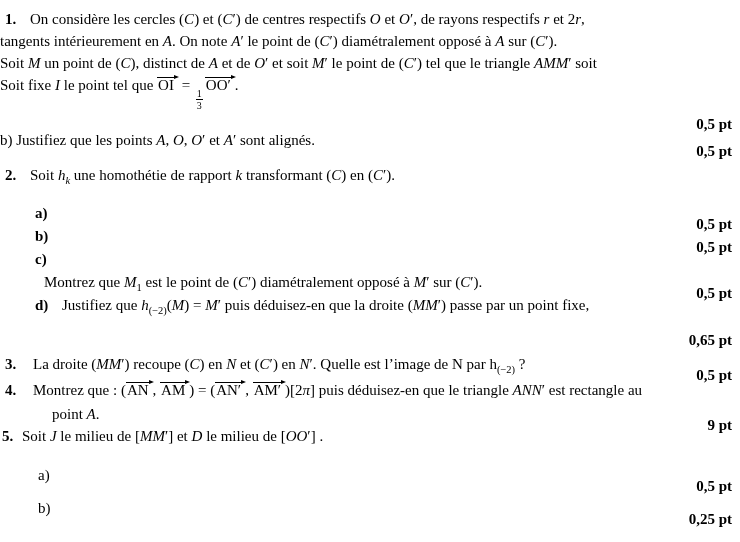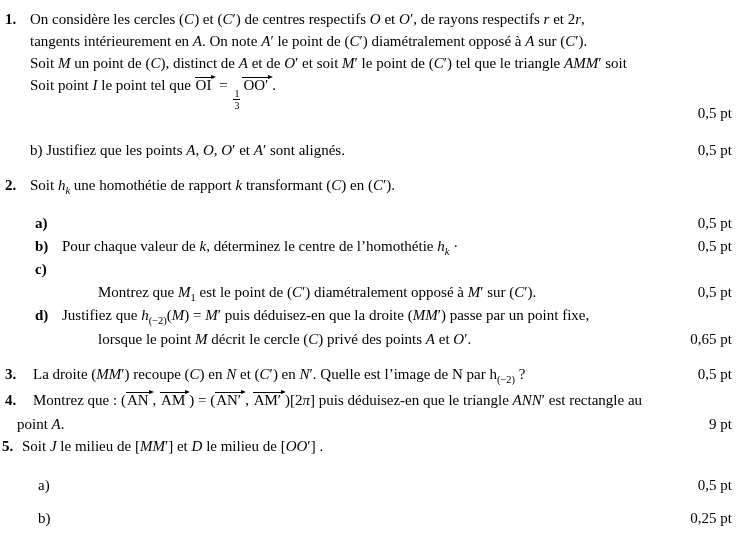--- a/index.html
+++ b/index.html
@@ -9,60 +9,60 @@
     font-family:"Liberation Serif","DejaVu Serif",serif;
     font-size:15px;
   }
   .sheet{position:relative;padding-top:8px;width:740px;}
   .line{position:relative;height:22px;line-height:22px;white-space:nowrap;}
   .i{font-style:italic;}
   .b{font-weight:bold;}
   .sub{font-size:10.5px;vertical-align:-3.5px;}
   .marker{position:absolute;top:0;}
   .marker.b{font-weight:bold;}
-  .pts{position:absolute;right:8px;top:0;font-weight:normal;}
+  .pts{position:absolute;right:8px;top:11px;font-weight:bold;}
   
   .k-num1{padding-left:30px;}  .k-num1 .marker{left:5px;}
-  .k-body1{padding-left:30px;}
+  .k-body1{}
   .k-sub2{padding-left:62px;}  .k-sub2 .marker{left:35px;}
-  .k-cont2{padding-left:98px;}
+  .k-cont2{padding-left:44px;}
   .k-num3{padding-left:33px;}  .k-num3 .marker{left:5px;}
-  .k-cont3{padding-left:17px;}
+  .k-cont3{padding-left:17px;margin-left:35px;}
   .k-num5{padding-left:22px;}  .k-num5 .marker{left:2px;}
   .k-sub5{padding-left:64px;}  .k-sub5 .marker{left:38px;}
   
   .frac{display:inline-flex;flex-direction:column;align-items:center;
         font-size:10px;line-height:9px;vertical-align:-7px;margin:0 2px;}
   .frac .num{border-bottom:1px solid #000;padding:0 1px 1px;}
   .frac .den{padding-top:1px;}
   
   .vec{position:relative;display:inline-block;padding:0 4px 0 1px;}
   .vec::before{content:"";position:absolute;left:0;right:3px;top:3px;border-top:1px solid #000;}
   .vec::after{content:"";position:absolute;right:-1px;top:0.5px;width:0;height:0;
               border-left:5px solid #000;border-top:2.5px solid transparent;border-bottom:2.5px solid transparent;}
 </style>
 </head>
 <body>
 
 <div class="sheet">
     <div class="line k-num1"><span class="marker b">1.</span><span class="content"><span class="">On considère les cercles (</span><span class="i">C</span><span class="">) et (</span><span class="i">C</span><span class="">′) de centres respectifs </span><span class="i">O</span><span class=""> et </span><span class="i">O</span><span class="">′, de rayons respectifs </span><span class="i">r</span><span class=""> et 2</span><span class="i">r</span><span class="">,</span></span></div>
     <div class="line k-body1"><span class="content"><span class="">tangents intérieurement en </span><span class="i">A</span><span class="">. On note </span><span class="i">A</span><span class="">′ le point de (</span><span class="i">C</span><span class="">′) diamétralement opposé à </span><span class="i">A</span><span class=""> sur (</span><span class="i">C</span><span class="">′).</span></span></div>
     <div class="line k-body1"><span class="content"><span class="">Soit </span><span class="i">M</span><span class=""> un point de (</span><span class="i">C</span><span class="">), distinct de </span><span class="i">A</span><span class=""> et de </span><span class="i">O</span><span class="">′ et soit </span><span class="i">M</span><span class="">′ le point de (</span><span class="i">C</span><span class="">′) tel que le triangle </span><span class="i">AMM</span><span class="">′ soit</span></span></div>
-    <div class="line k-body1"><span class="content"><span class="">Soit point </span><span class="i">I</span><span class=""> le point tel que </span><span class="vec">OI</span><span class=""> = </span><span class="frac">
+    <div class="line k-body1"><span class="content"><span class="">Soit fixe </span><span class="i">I</span><span class=""> le point tel que </span><span class="vec">OI</span><span class=""> = </span><span class="frac">
           <span class="num">1</span>
           <span class="den">3</span>
         </span><span class="vec">OO′</span><span class="">.</span></span></div>
     <div class="line k-body1" style="margin-top: 6px;"><span class="pts">0,5 pt</span></div>
-    <div class="line k-body1" style="margin-top: 15px;"><span class="content"><span class="">b) Justifiez que les points </span><span class="i">A</span><span class="">, </span><span class="i">O</span><span class="">, </span><span class="i">O</span><span class="">′ et </span><span class="i">A</span><span class="">′ sont alignés.</span></span><span class="pts">0,5 pt</span></div>
+    <div class="line k-body1" style="margin-top: 5px;"><span class="content"><span class="">b) Justifiez que les points </span><span class="i">A</span><span class="">, </span><span class="i">O</span><span class="">, </span><span class="i">O</span><span class="">′ et </span><span class="i">A</span><span class="">′ sont alignés.</span></span><span class="pts">0,5 pt</span></div>
     <div class="line k-num1" style="margin-top: 13px;"><span class="marker b">2.</span><span class="content"><span class="">Soit </span><span class="i">h</span><span class="i sub">k</span><span class=""> une homothétie de rapport </span><span class="i">k</span><span class=""> transformant (</span><span class="i">C</span><span class="">) en (</span><span class="i">C</span><span class="">′).</span></span></div>
     <div class="line k-sub2" style="margin-top: 16px;"><span class="marker b">a)</span><span class="pts">0,5 pt</span></div>
-    <div class="line k-sub2" style="margin-top: 1px;"><span class="marker b">b)</span><span class="content"><span class="">Pour chaque valeur de </span><span class="i">k</span><span class="">, déterminez le centre de l’homothétie </span><span class="i">h</span><span class="i sub">k</span><span class=""> ·</span></span><span class="pts">0,5 pt</span></div>
+    <div class="line k-sub2" style="margin-top: 1px;"><span class="marker b">b)</span><span class="pts">0,5 pt</span></div>
     <div class="line k-sub2" style="margin-top: 1px;"><span class="marker b">c)</span></div>
     <div class="line k-cont2" style="margin-top: 1px;"><span class="content"><span class="">Montrez que </span><span class="i">M</span><span class="sub">1</span><span class=""> est le point de (</span><span class="i">C</span><span class="">′) diamétralement opposé à </span><span class="i">M</span><span class="">′ sur (</span><span class="i">C</span><span class="">′).</span></span><span class="pts">0,5 pt</span></div>
     <div class="line k-sub2" style="margin-top: 1px;"><span class="marker b">d)</span><span class="content"><span class="">Justifiez que </span><span class="i">h</span><span class="sub">(−2)</span><span class="">(</span><span class="i">M</span><span class="">) = </span><span class="i">M</span><span class="">′ puis déduisez-en que la droite (</span><span class="i">MM</span><span class="">′) passe par un point fixe,</span></span></div>
-    <div class="line k-cont2" style="margin-top: 2px;"><span class="content"><span class="">lorsque le point </span><span class="i">M</span><span class=""> décrit le cercle (</span><span class="i">C</span><span class="">) privé des points </span><span class="i">A</span><span class=""> et </span><span class="i">O</span><span class="">′.</span></span><span class="pts">0,65 pt</span></div>
+    <div class="line k-cont2" style="margin-top: 2px;"><span class="pts">0,65 pt</span></div>
     <div class="line k-num3" style="margin-top: 13px;"><span class="marker b">3.</span><span class="content"><span class="">La droite (</span><span class="i">MM</span><span class="">′) recoupe (</span><span class="i">C</span><span class="">) en </span><span class="i">N</span><span class=""> et (</span><span class="i">C</span><span class="">′) en </span><span class="i">N</span><span class="">′. Quelle est l’image de N par h</span><span class="sub">(−2)</span><span class=""> ?</span></span><span class="pts">0,5 pt</span></div>
     <div class="line k-num3" style="margin-top: 4px;"><span class="marker b">4.</span><span class="content"><span class="">Montrez que : (</span><span class="vec">AN</span><span class="">, </span><span class="vec">AM</span><span class="">) = (</span><span class="vec">AN′</span><span class="">, </span><span class="vec">AM′</span><span class="">)[2</span><span class="i">π</span><span class="">]  puis déduisez-en que le triangle </span><span class="i">ANN</span><span class="">′ est rectangle au</span></span></div>
     <div class="line k-cont3" style="margin-top: 2px;"><span class="content"><span class="">point </span><span class="i">A</span><span class="">.</span></span><span class="pts">9 pt</span></div>
     <div class="line k-num5"><span class="marker b">5.</span><span class="content"><span class="">Soit  </span><span class="i">J</span><span class=""> le milieu de [</span><span class="i">MM</span><span class="">′] et </span><span class="i">D</span><span class=""> le milieu de [</span><span class="i">OO</span><span class="">′] .</span></span></div>
     <div class="line k-sub5" style="margin-top: 17px;"><span class="marker">a)</span><span class="pts">0,5 pt</span></div>
     <div class="line k-sub5" style="margin-top: 11px;"><span class="marker">b)</span><span class="pts">0,25 pt</span></div>
   </div>
 
 </body></html>

